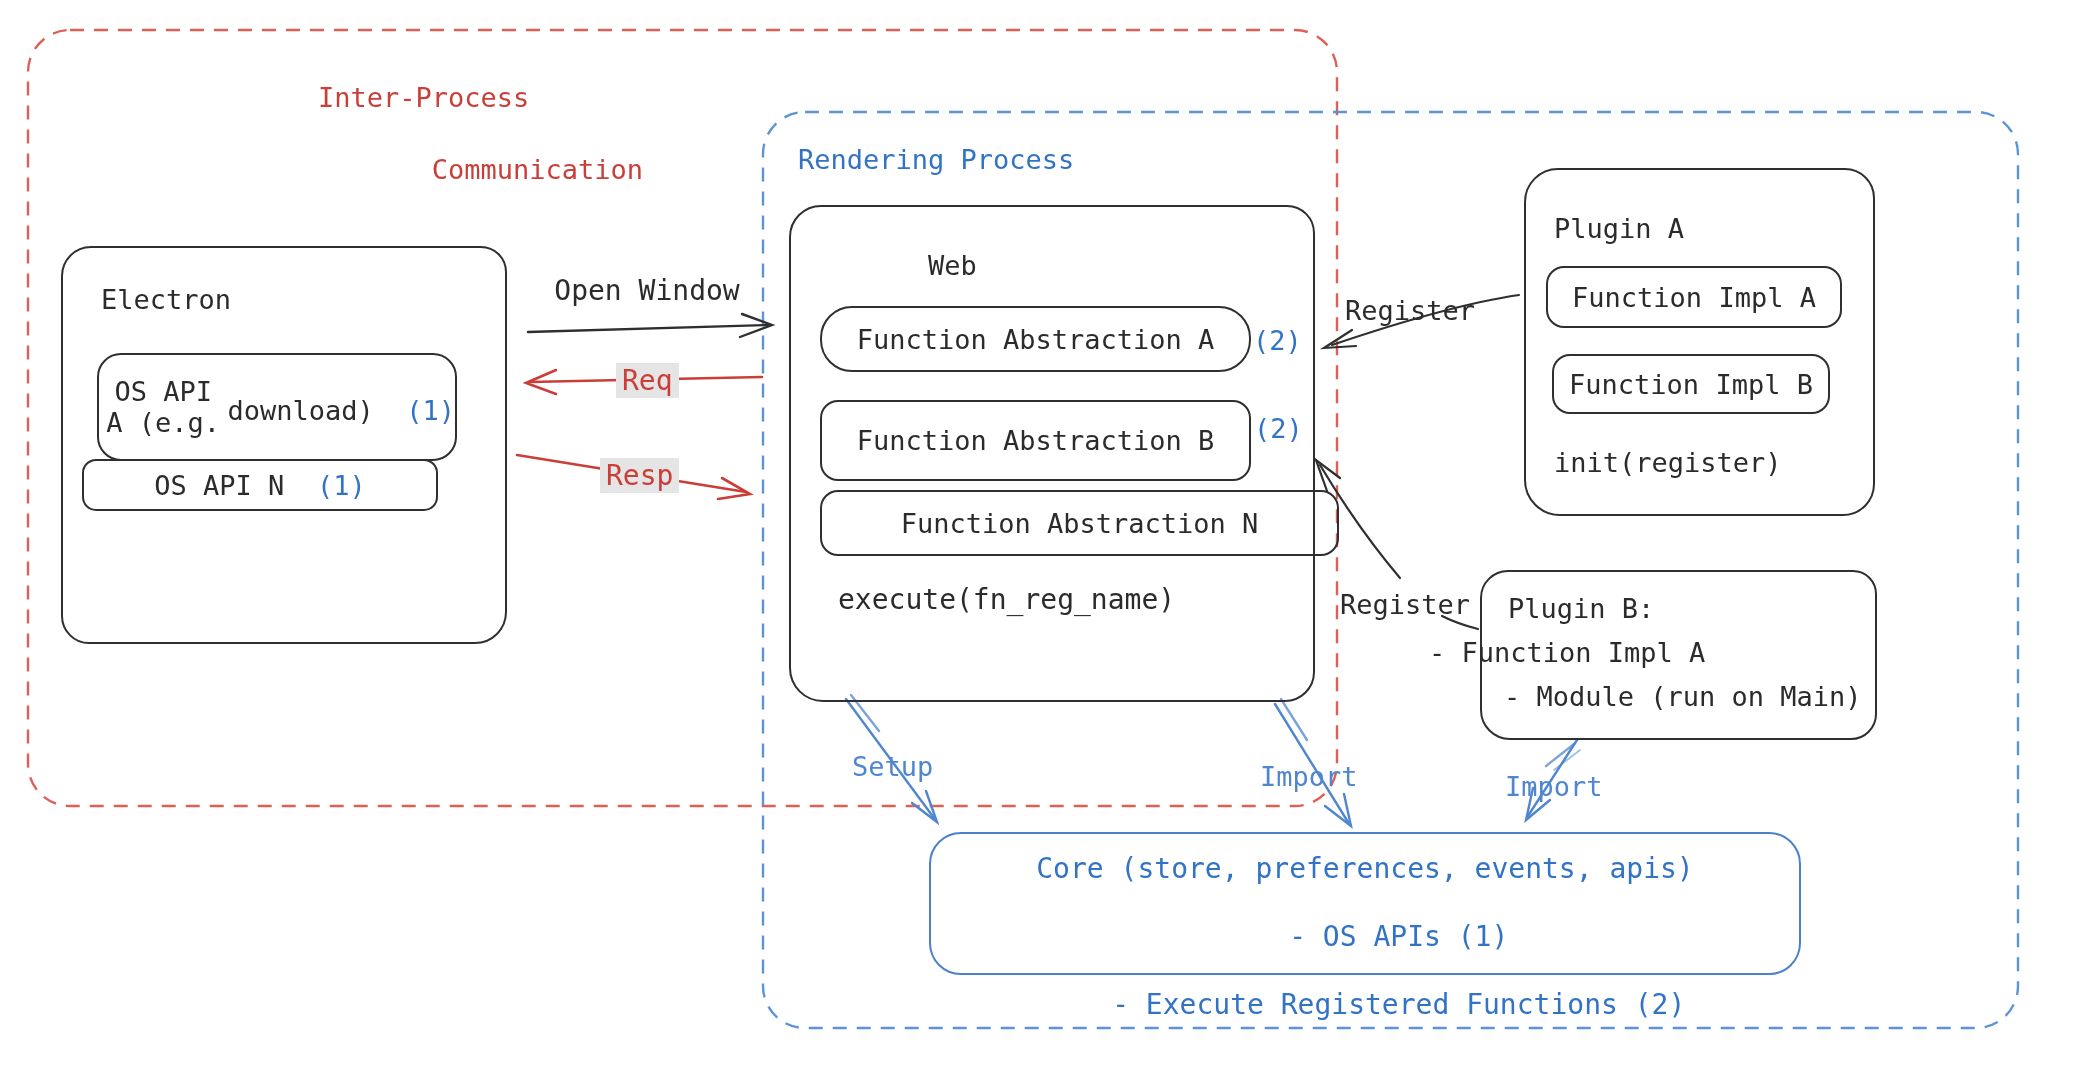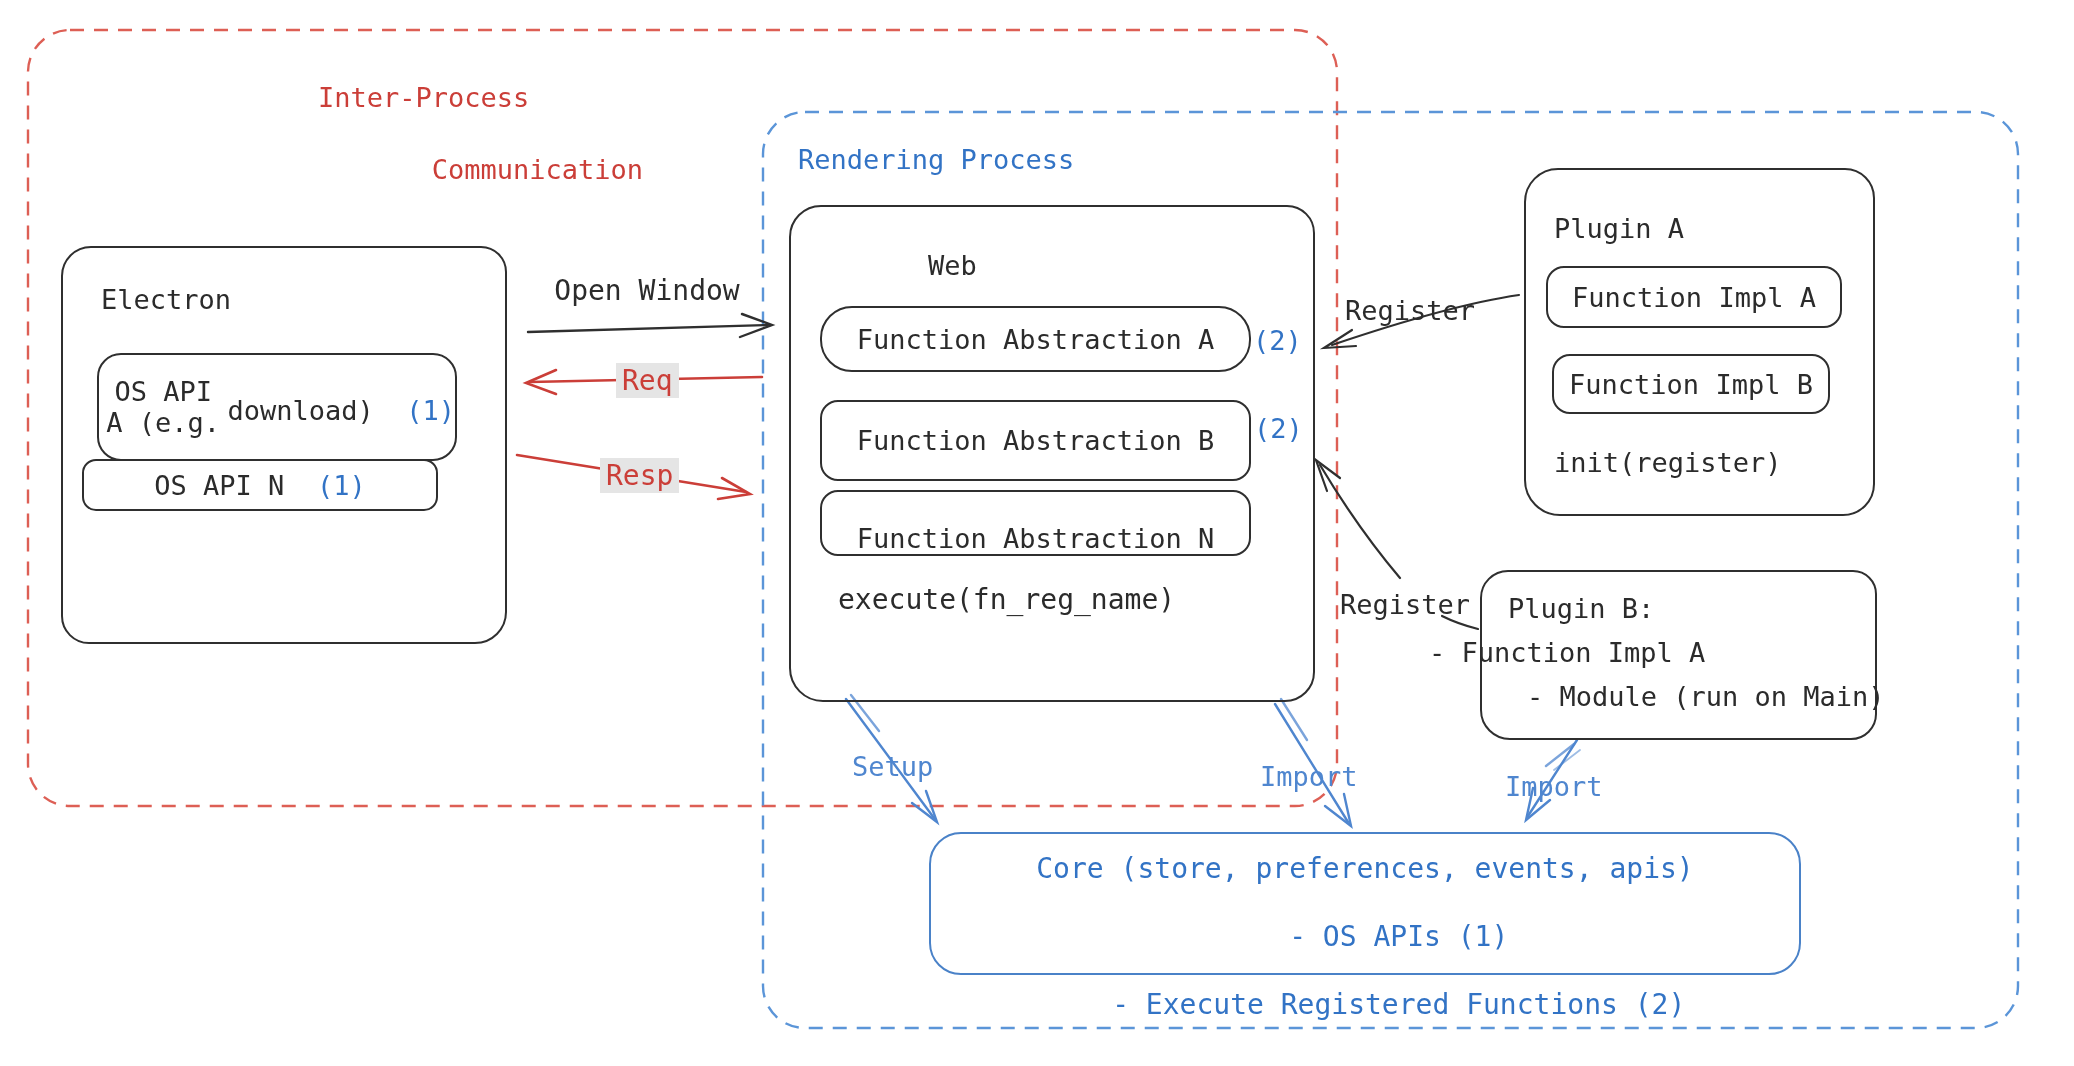--- a/index.html
+++ b/index.html
@@ -104,21 +104,21 @@
   <div class="box center" style="left:820px;top:306px;width:431px;height:66px;border-radius:32px;">
     <div class="fs27">Function Abstraction A</div>
   </div>
   <div class="lbl fs27 blue-t" style="left:1253px;top:324px;">(2)</div>
 
   <div class="box center" style="left:820px;top:400px;width:431px;height:81px;border-radius:18px;">
     <div class="fs27">Function Abstraction B</div>
   </div>
   <div class="lbl fs27 blue-t" style="left:1254px;top:412px;">(2)</div>
 
-  <div class="box center" style="left:820px;top:490px;width:431px;height:66px;border-radius:18px;align-items:flex-end;">
+  <div class="box center" style="left:820px;top:490px;width:519px;height:66px;border-radius:18px;">
     <div class="fs27">Function Abstraction N</div>
   </div>
 
   <div class="lbl fs28" style="left:838px;top:582px;">execute(fn_reg_name)</div>
 
   <div class="lbl fs27" style="left:1345px;top:294px;">Register</div>
   <div class="lbl fs27" style="left:1340px;top:588px;">Register</div>
 
   <div class="box" style="left:1524px;top:168px;width:351px;height:348px;border-radius:34px 30px 32px 36px;"></div>
   <div class="lbl fs27" style="left:1554px;top:212px;">Plugin A</div>
@@ -126,21 +126,21 @@
     <div class="fs27">Function Impl A</div>
   </div>
   <div class="box center" style="left:1552px;top:354px;width:278px;height:60px;border-radius:18px;">
     <div class="fs27">Function Impl B</div>
   </div>
   <div class="lbl fs27" style="left:1554px;top:446px;">init(register)</div>
 
   <div class="box" style="left:1480px;top:570px;width:397px;height:170px;border-radius:28px 24px 26px 30px;"></div>
   <div class="lbl fs27" style="left:1508px;top:592px;">Plugin B:</div>
   <div class="lbl fs27" style="left:1429px;top:636px;">- Function Impl A</div>
-  <div class="lbl fs27" style="left:1504px;top:680px;margin-left:23px;">- Module (run on Main)</div>
+  <div class="lbl fs27" style="left:1504px;top:680px;">- Module (run on Main)</div>
 
   <div class="lbl fs27 lightblue-t" style="left:852px;top:750px;">Setup</div>
   <div class="lbl fs27 lightblue-t" style="left:1260px;top:760px;">Import</div>
   <div class="lbl fs27 lightblue-t" style="left:1505px;top:770px;">Import</div>
 
   <div class="box" style="left:929px;top:832px;width:872px;height:143px;border-radius:32px;border-color:#4a82c8;"></div>
   <div class="lbl fs28 blue-t" style="left:929px;top:852px;width:872px;text-align:center;line-height:34px;"><span>Core (store, preferences, events, apis)</span><br>
     <span>- OS APIs (1)</span><br>
     <span>- Execute Registered Functions (2)</span></div>
 

